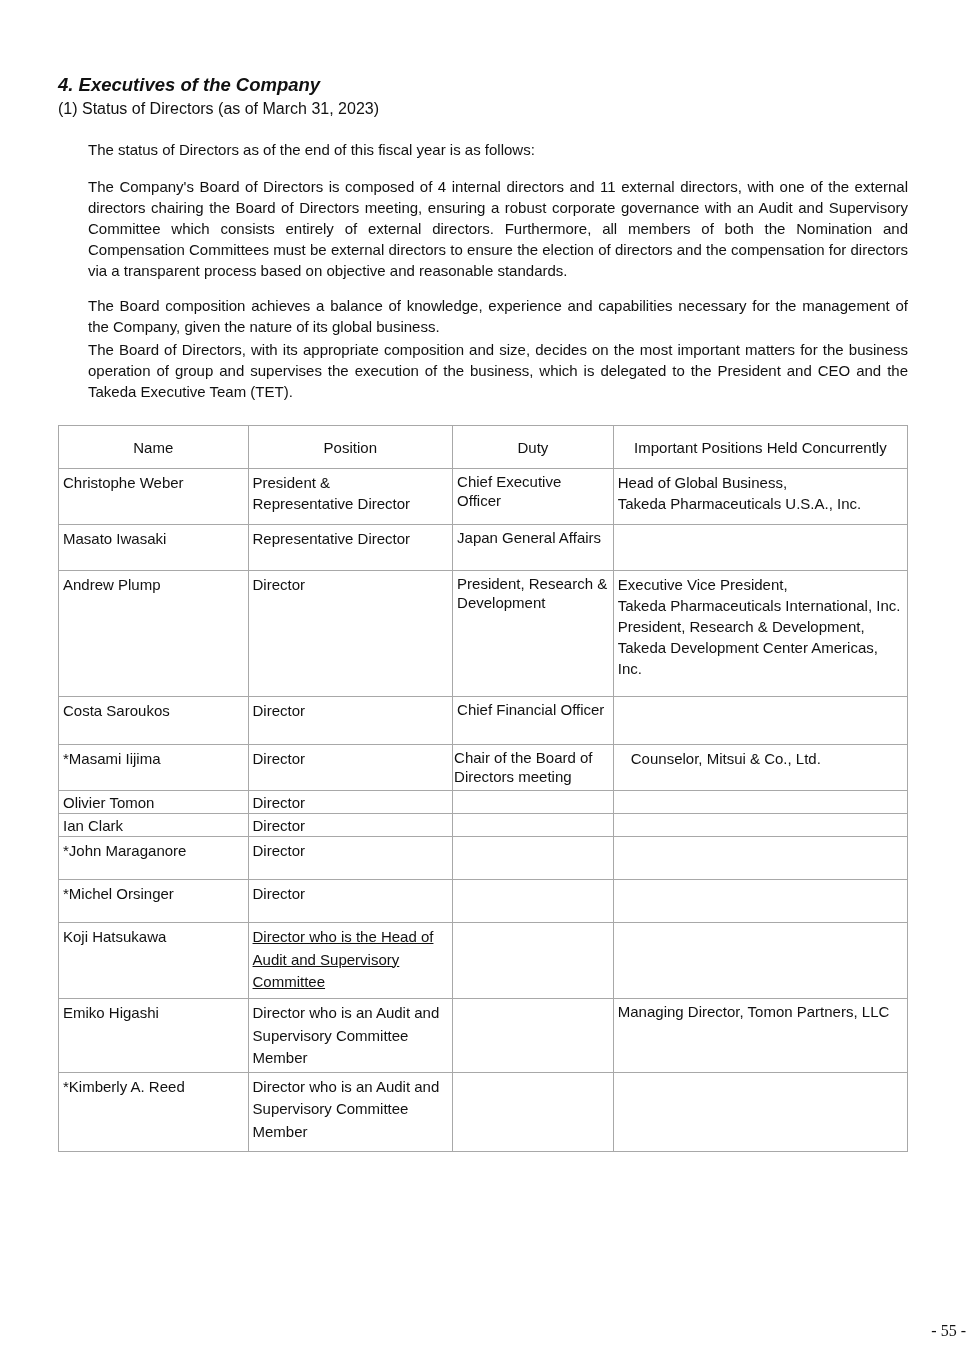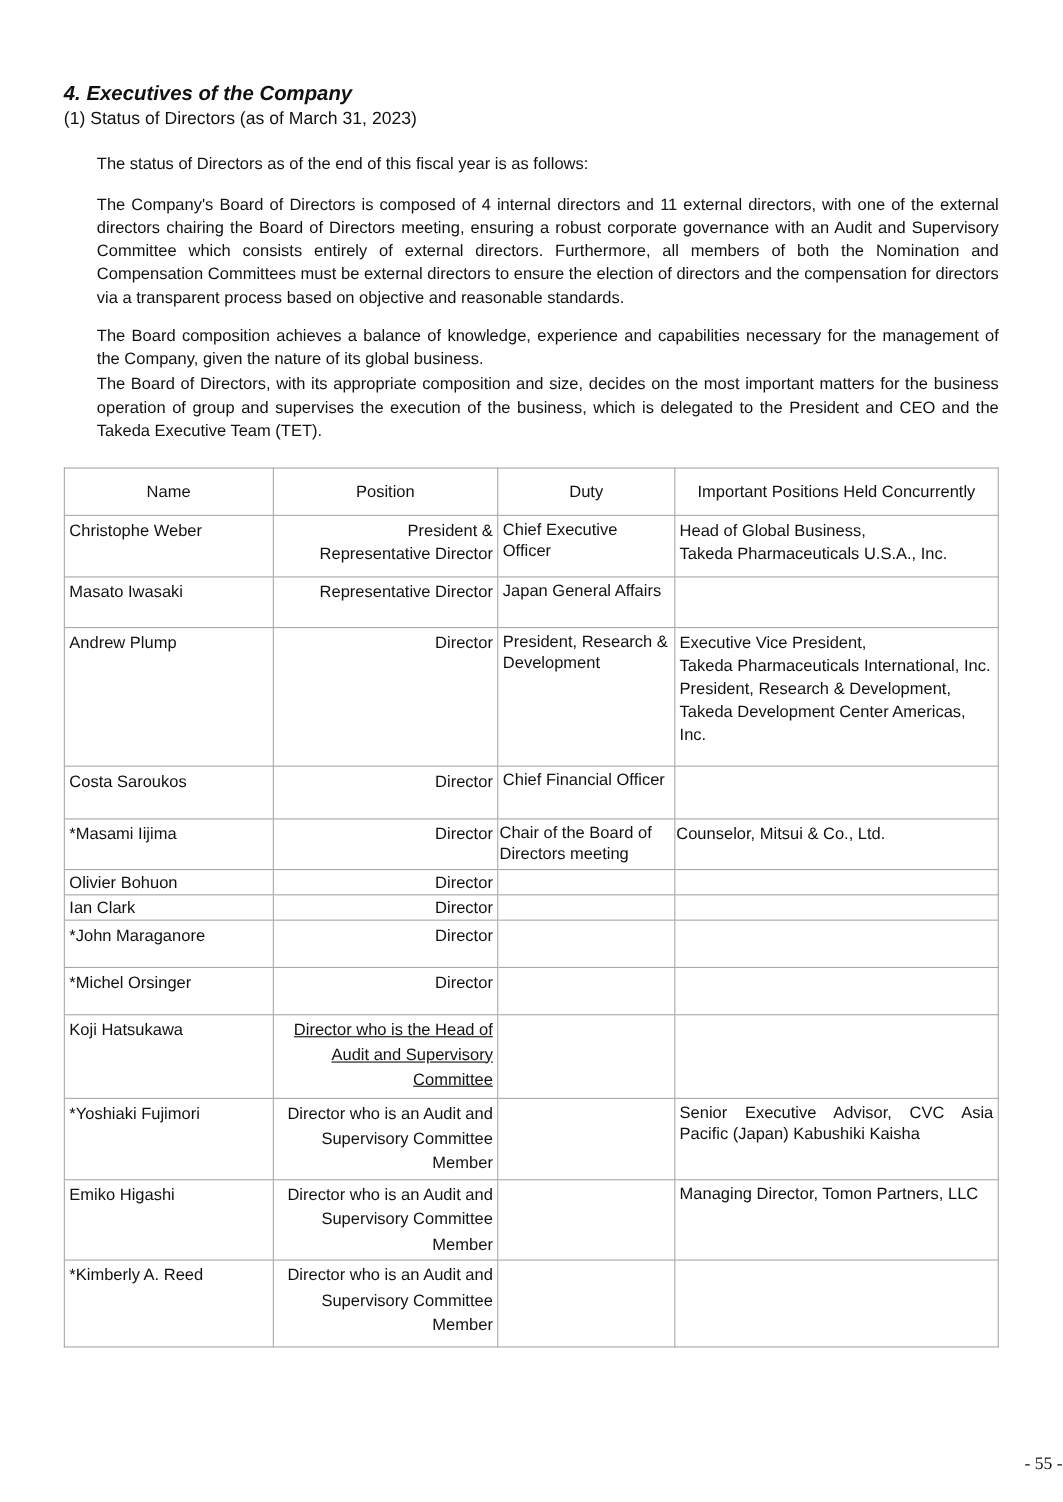--- a/index.html
+++ b/index.html
@@ -12,21 +12,21 @@
     .para { position: absolute; left: 88px; width: 820px; font-size: 15px; line-height: 21px; text-align: justify; margin: 0; }
     table.dir {
       position: absolute; left: 58px; top: 425px; width: 850px;
       border-collapse: collapse; font-size: 15px; line-height: 21px;
     }
     table.dir td, table.dir th {
       border: 1px solid #a8a8a8; vertical-align: top; padding: 3px 4px 2px 4px; font-weight: normal;
     }
     table.dir th { text-align: center; vertical-align: middle; height: 37px; }
     .c-name { width: 181px; margin-left: 24px; }
-    .c-pos { width: 196px; text-align: right; }
+    .c-pos { width: 196px; text-align: left; }
     .c-duty { width: 152px; }
     .c-imp { width: 286px; }
     .ml { white-space: pre-line; }
     .pagenum { position: absolute; left: 0; width: 966px; top: 1322px; text-align: right; font-family: "Liberation Serif", serif; font-size: 16px; }
   </style>
 </head>
 <body>
 
 <div class="h1">4. Executives of the Company</div>
 <div class="h2">(1) Status of Directors (as of March 31, 2023)</div>
@@ -71,24 +71,24 @@
     <tr style="height:48px;">
       <td>Costa Saroukos</td>
       <td class="c-pos">Director</td>
       <td style="line-height:19px;">Chief Financial Officer</td>
       <td></td>
     </tr>
     <tr style="height:46px;">
       <td>*Masami Iijima</td>
       <td class="c-pos">Director</td>
       <td style="line-height:19px; padding-left:1px;">Chair of the Board of Directors meeting</td>
-      <td style="padding-left:1px;">Counselor, Mitsui &amp; Co., Ltd.</td>
+      <td style="padding-left:17px;">Counselor, Mitsui &amp; Co., Ltd.</td>
     </tr>
     <tr style="height:23px;">
-      <td style="padding-top:1px;padding-bottom:0;">Olivier Bohuon</td>
+      <td style="padding-top:1px;padding-bottom:0;">Olivier Tomon</td>
       <td class="c-pos" style="padding-top:1px;padding-bottom:0;">Director</td>
       <td></td>
       <td></td>
     </tr>
     <tr style="height:23px;">
       <td style="padding-top:1px;padding-bottom:0;">Ian Clark</td>
       <td class="c-pos" style="padding-top:1px;padding-bottom:0;">Director</td>
       <td></td>
       <td></td>
     </tr>
@@ -103,26 +103,20 @@
       <td class="c-pos">Director</td>
       <td></td>
       <td></td>
     </tr>
     <tr style="height:76px;">
       <td>Koji Hatsukawa</td>
       <td class="c-pos" style="line-height:22.5px;text-decoration:underline;">Director who is the Head of Audit and Supervisory Committee</td>
       <td></td>
       <td></td>
     </tr>
-    <tr style="height:69px;">
-      <td>*Yoshiaki Fujimori</td>
-      <td class="c-pos" style="line-height:22.5px;">Director who is an Audit and Supervisory Committee Member</td>
-      <td></td>
-      <td style="line-height:19px; text-align:justify;">Senior Executive Advisor, CVC Asia Pacific (Japan) Kabushiki Kaisha</td>
-    </tr>
     <tr style="height:72px;padding-left:39px;">
       <td>Emiko Higashi</td>
       <td class="c-pos" style="line-height:22.5px;">Director who is an Audit and Supervisory Committee Member</td>
       <td></td>
       <td style="line-height:19px;">Managing Director, Tomon Partners, LLC</td>
     </tr>
     <tr style="height:79px;">
       <td>*Kimberly A. Reed</td>
       <td class="c-pos" style="line-height:22.5px;">Director who is an Audit and Supervisory Committee Member</td>
       <td></td>

